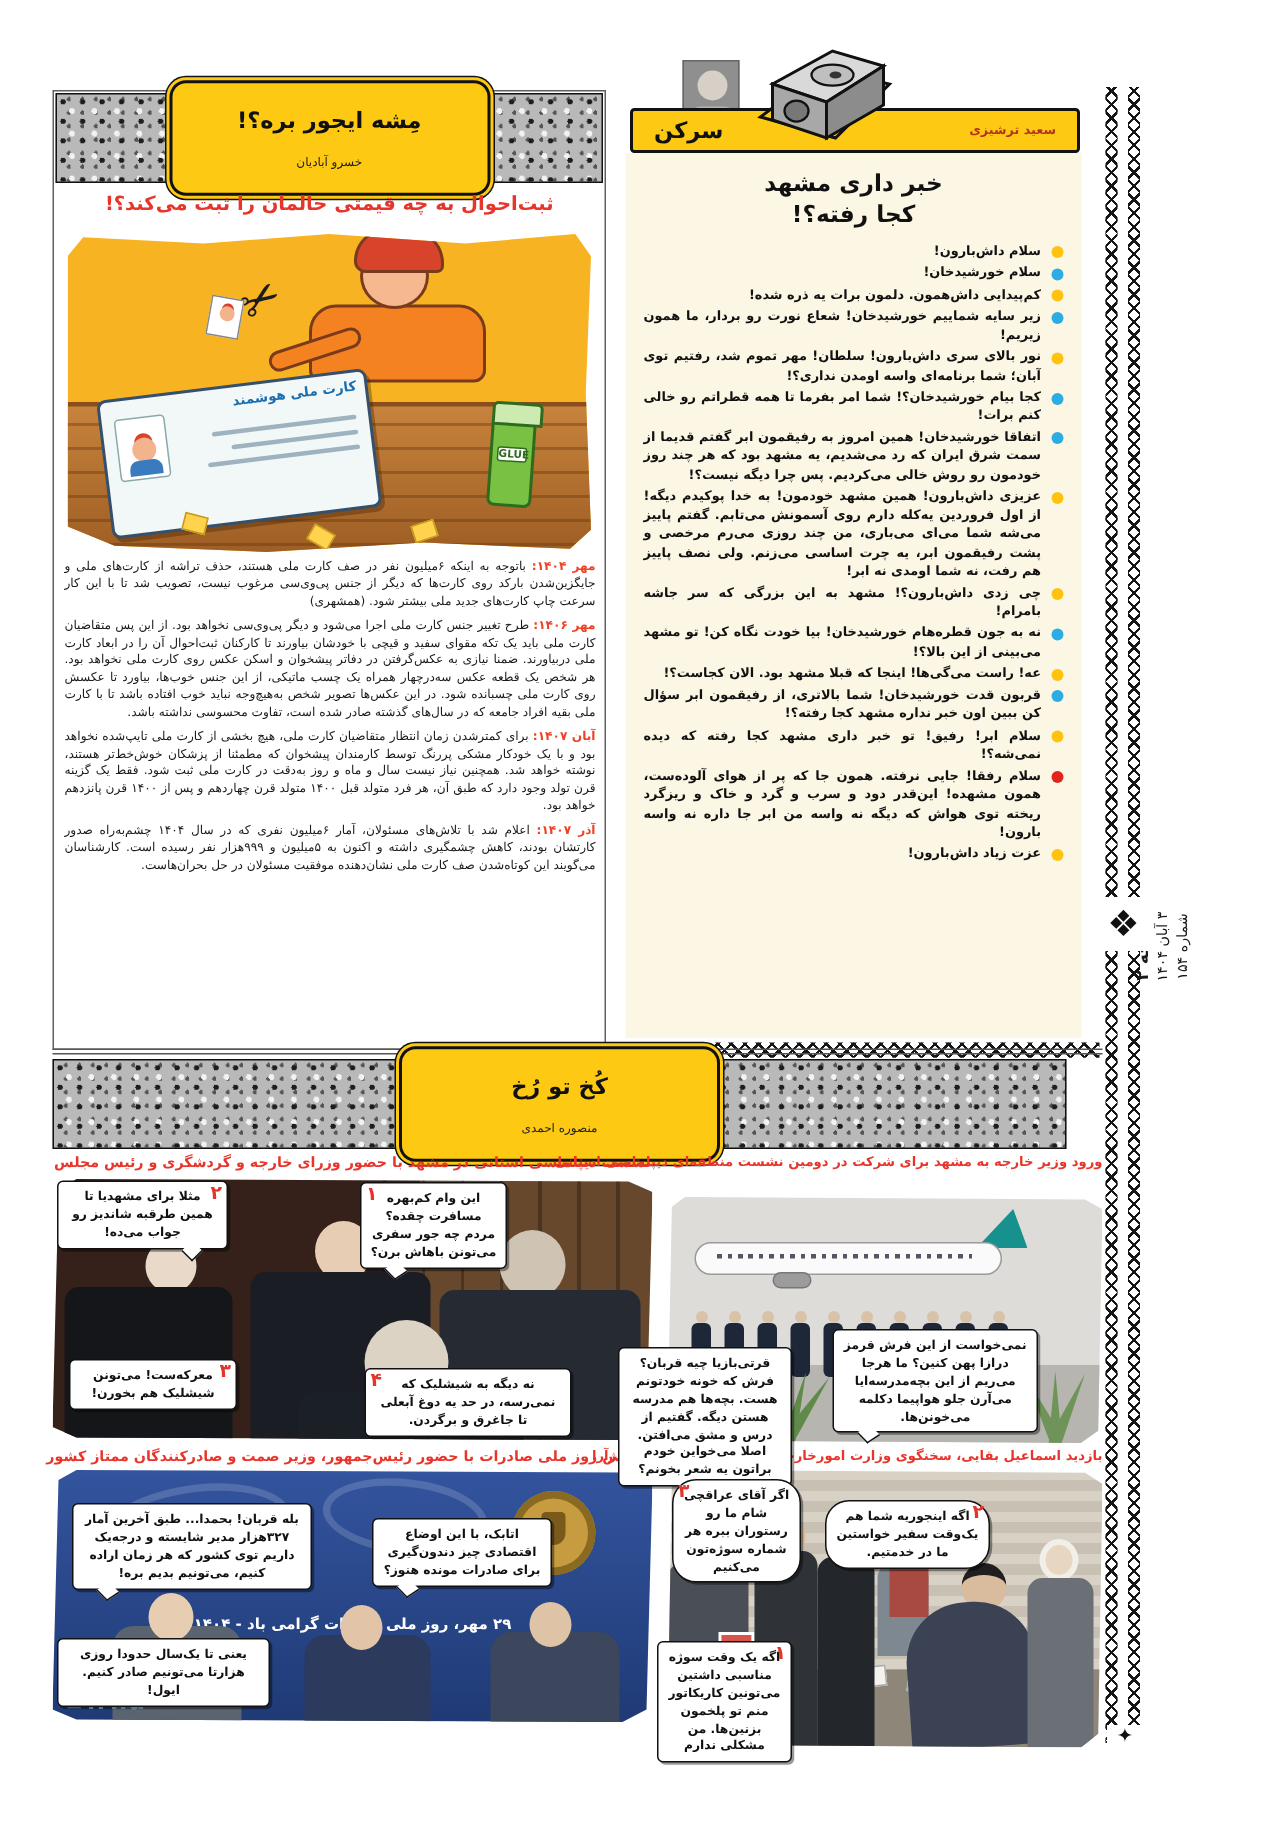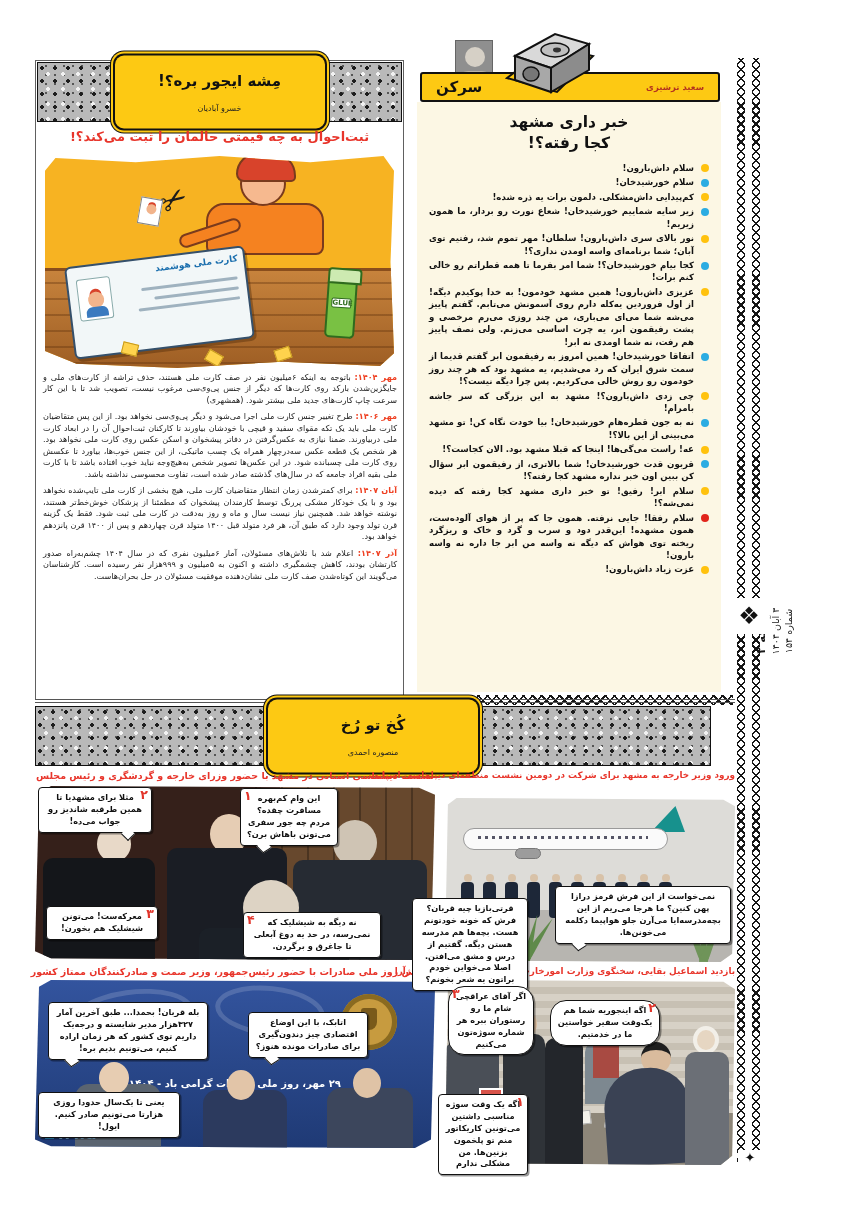--- a/index.html
+++ b/index.html
@@ -94,21 +94,21 @@
 .bubble{position:absolute;background:#fff;border:1.5px solid #111;border-radius:4px;padding:4px 6px;font-size:8.2px;font-weight:bold;line-height:1.45;text-align:center;z-index:6;box-shadow:1.5px 1.5px 0 rgba(0,0,0,.4)}
 .cloud{border-radius:16px}
 .bnum{position:absolute;top:1px;color:#e2352b;font-weight:bold;font-size:12.5px;line-height:1}
 .bnum.nl{left:3px}.bnum.nr{right:3px}
 .tail-b::after{content:"";position:absolute;left:18px;bottom:-7px;width:9px;height:9px;background:#fff;border-right:1.5px solid #111;border-bottom:1.5px solid #111;transform:rotate(45deg) skewX(-12deg)}
 .tail-br::after{content:"";position:absolute;right:18px;bottom:-7px;width:9px;height:9px;background:#fff;border-right:1.5px solid #111;border-bottom:1.5px solid #111;transform:rotate(45deg)}
 .b-s1{left:240px;top:788px;width:98px}
 .b-s2{left:38px;top:787px;width:114px}
 .b-s3{left:46px;top:906px;width:112px}
 .b-s4{left:243px;top:912px;width:138px}
-.b-a1{left:555px;top:886px;width:176px}
+.b-a1{left:555px;top:886px;width:137px}
 .b-a2{left:412px;top:898px;width:116px}
 .b-e1{left:48px;top:1002px;width:160px}
 .b-e2{left:248px;top:1012px;width:120px}
 .b-e3{left:38px;top:1092px;width:142px}
 .b-v3{left:448px;top:986px;width:86px}
 .b-v2{left:550px;top:1000px;width:110px}
 .b-v1{left:438px;top:1094px;width:90px}
 
 .mchain1{left:737px;top:58px;width:8px;height:1104px}
 .mchain2{left:752px;top:58px;width:8px;height:1104px}
@@ -181,26 +181,26 @@
 <div class="abs chain chR"></div>
 <div class="abs chain chB"></div>
 <div class="abs spanel">
   <div class="stitle">
     <div>خبر داری مشهد</div>
     <div>کجا رفته؟!</div>
   </div>
   <ul class="dlg">
     <li><span class="dot" data-color="yellow"></span><span>سلام داش‌بارون!</span></li>
     <li><span class="dot" data-color="blue"></span><span>سلام خورشیدخان!</span></li>
-    <li><span class="dot" data-color="yellow"></span><span>کم‌پیدایی داش‌مشکلی. دلمون برات یه ذره شده!</span></li>
+    <li><span class="dot" data-color="yellow"></span><span>کم‌پیدایی داش‌همون. دلمون برات یه ذره شده!</span></li>
     <li><span class="dot" data-color="blue"></span><span>زیر سایه شماییم خورشیدخان! شعاع نورت رو بردار، ما همون زیریم!</span></li>
     <li><span class="dot" data-color="yellow"></span><span>نور بالای سری داش‌بارون! سلطان! مهر تموم شد، رفتیم توی آبان؛ شما برنامه‌ای واسه اومدن نداری؟!</span></li>
     <li><span class="dot" data-color="blue"></span><span>کجا بیام خورشیدخان؟! شما امر بفرما تا همه قطراتم رو خالی کنم برات!</span></li>
+    <li><span class="dot" data-color="blue"></span><span>اتفاقا خورشیدخان! همین امروز به رفیقمون ابر گفتم قدیما از سمت شرق ایران که رد می‌شدیم، یه مشهد بود که هر چند روز خودمون رو روش خالی می‌کردیم. پس چرا دیگه نیست؟!</span></li>
     <li><span class="dot" data-color="yellow"></span><span>عزیزی داش‌بارون! همین مشهد خودمون! به خدا پوکیدم دیگه! از اول فروردین یه‌کله دارم روی آسمونش می‌تابم. گفتم پاییز می‌شه شما می‌ای می‌باری، من چند روزی می‌رم مرخصی و پشت رفیقمون ابر، یه چرت اساسی می‌زنم. ولی نصف پاییز هم رفت، نه شما اومدی نه ابر!</span></li>
-    <li><span class="dot" data-color="blue"></span><span>اتفاقا خورشیدخان! همین امروز به رفیقمون ابر گفتم قدیما از سمت شرق ایران که رد می‌شدیم، یه مشهد بود که هر چند روز خودمون رو روش خالی می‌کردیم. پس چرا دیگه نیست؟!</span></li>
     <li><span class="dot" data-color="yellow"></span><span>چی زدی داش‌بارون؟! مشهد به این بزرگی که سر جاشه بامرام!</span></li>
     <li><span class="dot" data-color="blue"></span><span>نه به جون قطره‌هام خورشیدخان! بیا خودت نگاه کن! تو مشهد می‌بینی از این بالا؟!</span></li>
     <li><span class="dot" data-color="yellow"></span><span>عه! راست می‌گی‌ها! اینجا که قبلا مشهد بود. الان کجاست؟!</span></li>
     <li><span class="dot" data-color="blue"></span><span>قربون قدت خورشیدخان! شما بالاتری، از رفیقمون ابر سؤال کن ببین اون خبر نداره مشهد کجا رفته؟!</span></li>
     <li><span class="dot" data-color="yellow"></span><span>سلام ابر! رفیق! تو خبر داری مشهد کجا رفته که دیده نمی‌شه؟!</span></li>
     <li><span class="dot" data-color="red"></span><span>سلام رفقا! جایی نرفته. همون جا که پر از هوای آلوده‌ست، همون مشهده! این‌قدر دود و سرب و گرد و خاک و ریزگرد ریخته توی هواش که دیگه نه واسه من ابر جا داره نه واسه بارون!</span></li>
     <li><span class="dot" data-color="yellow"></span><span>عزت زیاد داش‌بارون!</span></li>
   </ul>
 </div>
 

